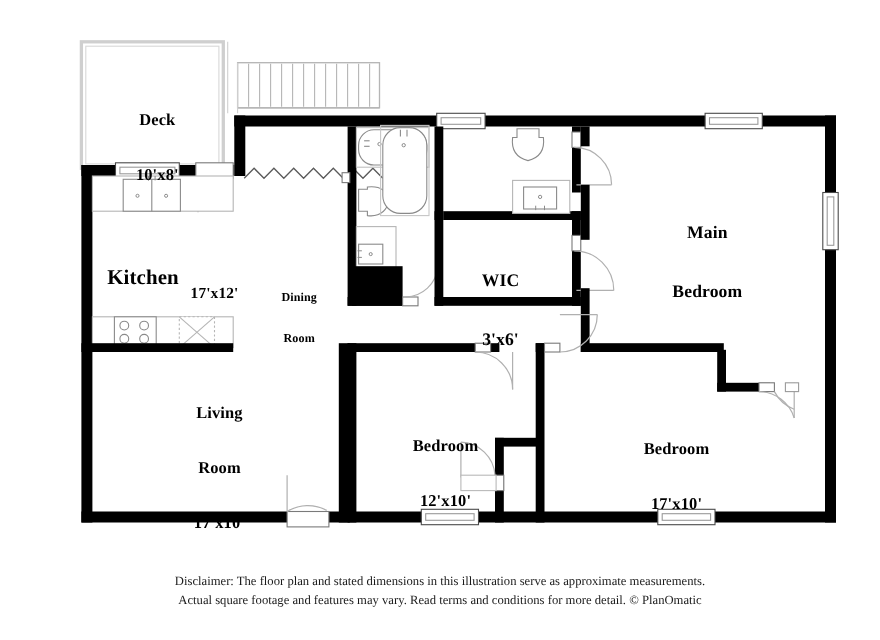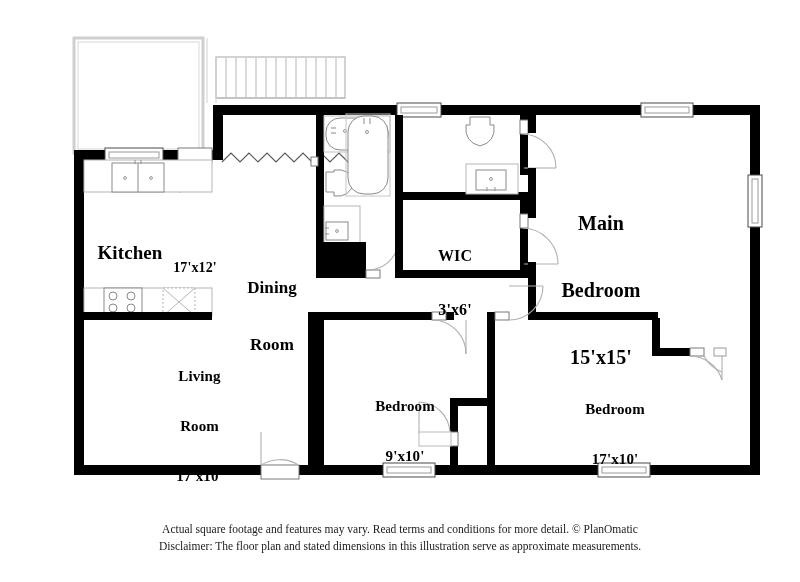--- a/index.html
+++ b/index.html
@@ -36,23 +36,23 @@
     color: #000000;
     line-height: 1.12;
     white-space: pre;
     letter-spacing: 0.1px;
   }
   .room-label .rl-name { display: block; }
   .room-label .rl-dim  { display: block; }
   .lbl-deck   { left: 88px;  top: 68px;  width: 110px; font-size: 15px; }
   .lbl-kitchen{ left: 60px;  top: 199px; width: 140px; font-size: 19px; }
   .lbl-kitchen-dim { left: 140px; top: 229px; width: 110px; font-size: 14px;}
-  .lbl-dining { left: 222px; top: 240px; width: 100px; font-size: 17px; }
+  .lbl-dining { left: 222px; top: 240px; width: 100px; font-size: 11px; }
   .lbl-wic    { left: 400px; top: 211px; width: 110px; font-size: 16px; }
-  .lbl-main   { left: 526px; top: 167px; width: 150px; font-size: 20px; }
+  .lbl-main   { left: 568px; top: 167px; width: 150px; font-size: 16px; }
   .lbl-living { left: 142px; top: 334px; width: 115px; font-size: 15px; }
   .lbl-bed2   { left: 340px; top: 364px; width: 130px; font-size: 15px; }
   .lbl-bed3   { left: 545px; top: 367px; width: 140px; font-size: 15px; }
 
   #disclaimer {
     position: absolute;
     left: 0;
     top: 521px;
     width: 800px;
     text-align: center;
@@ -316,20 +316,24 @@
       <line x1="722" y1="348" x2="722" y2="380" stroke="#b0b0b0" stroke-width="1.1"></line>
       <rect x="714" y="348" width="12" height="8" fill="#ffffff" stroke="#9a9a9a" stroke-width="1"></rect>
     </g>
 
     <g fill="#000000">
       <rect x="308" y="312" width="10" height="163"></rect>
     </g>
 
   </svg>
 
+  <div class="room-label lbl-deck">
+    <span class="rl-name">Deck</span>
+    <span class="rl-dim">10'x8'</span>
+  </div>
 
   <div class="room-label lbl-kitchen">
     <span class="rl-name">Kitchen</span>
   </div>
   <div class="room-label lbl-kitchen-dim">
     <span class="rl-dim">17'x12'</span>
   </div>
 
   <div class="room-label lbl-dining">
     <span class="rl-name">Dining</span>
@@ -337,37 +341,36 @@
   </div>
 
   <div class="room-label lbl-wic">
     <span class="rl-name">WIC</span>
     <span class="rl-dim">3'x6'</span>
   </div>
 
   <div class="room-label lbl-main">
     <span class="rl-name">Main</span>
     <span class="rl-name">Bedroom</span>
-    <span class="rl-dim">15'x15'</span>
   </div>
 
   <div class="room-label lbl-living">
     <span class="rl-name">Living</span>
     <span class="rl-name">Room</span>
     <span class="rl-dim">17'x10'</span>
   </div>
 
   <div class="room-label lbl-bed2">
     <span class="rl-name">Bedroom</span>
-    <span class="rl-dim">9'x10'</span>
+    <span class="rl-dim">12'x10'</span>
   </div>
 
   <div class="room-label lbl-bed3">
     <span class="rl-name">Bedroom</span>
     <span class="rl-dim">17'x10'</span>
   </div>
 
   <div id="disclaimer">
+    <span class="dl-line">Disclaimer: The floor plan and stated dimensions in this illustration serve as approximate measurements.</span>
     <span class="dl-line">Actual square footage and features may vary. Read terms and conditions for more detail. © PlanOmatic</span>
-    <span class="dl-line">Disclaimer: The floor plan and stated dimensions in this illustration serve as approximate measurements.</span>
   </div>
 
 </div>
 
 </body></html>

